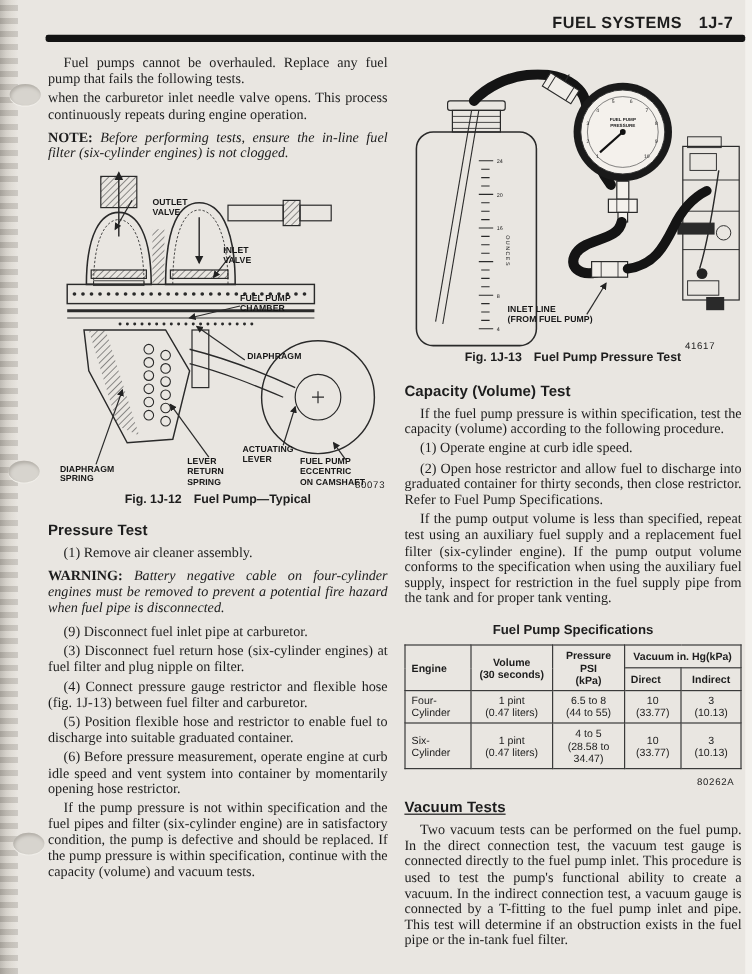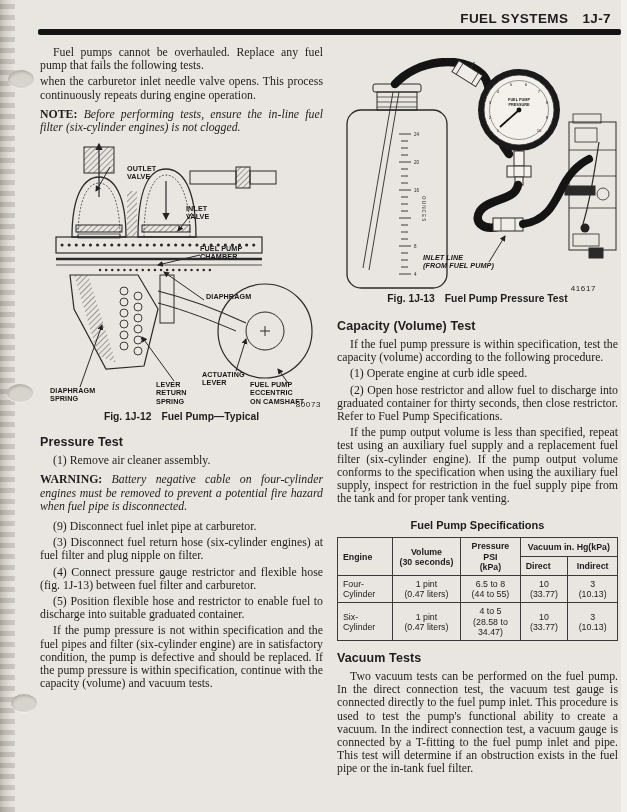--- a/index.html
+++ b/index.html
@@ -157,20 +157,21 @@
       <span>Fuel Pump—Typical</span>
     </div>
 
     <h3>Pressure Test</h3>
     <p class="body indent">(1) Remove air cleaner assembly.</p>
     <p class="warn"><b>WARNING:</b> <i>Battery negative cable on four-cylinder engines must be removed to prevent a potential fire hazard when fuel pipe is disconnected.</i></p>
     <p class="body indent">(9) Disconnect fuel inlet pipe at carburetor.</p>
     <p class="body indent">(3) Disconnect fuel return hose (six-cylinder engines) at fuel filter and plug nipple on filter.</p>
     <p class="body indent">(4) Connect pressure gauge restrictor and flexible hose (fig. 1J-13) between fuel filter and carburetor.</p>
     <p class="body indent">(5) Position flexible hose and restrictor to enable fuel to discharge into suitable graduated container.</p>
+    <p class="body indent">(6) Before pressure measurement, operate engine at curb idle speed and vent system into container by momentarily opening hose restrictor.</p>
     <p class="body indent">If the pump pressure is not within specification and the fuel pipes and filter (six-cylinder engine) are in satisfactory condition, the pump is defective and should be replaced. If the pump pressure is within specification, continue with the capacity (volume) and vacuum tests.</p>
   </div>
 
   <div class="col right">
     <div class="fig fig13">
       <svg width="281" height="235" viewBox="0 0 281 235">
         <g stroke="#2a2a2a" fill="none">
 
           <rect x="232" y="64" width="47" height="128" stroke-width="1"></rect>
           <line x1="232" y1="92" x2="279" y2="92" stroke-width=".8"></line>
@@ -234,21 +235,21 @@
         <text class="dn" x="153" y="61">2</text>
         <text class="dn" x="153" y="46">3</text>
         <text class="dn" x="161" y="35">4</text>
         <text class="dn" x="174" y="28">5</text>
         <text class="dn" x="189" y="28">6</text>
         <text class="dn" x="202" y="35">7</text>
         <text class="dn" x="210" y="46">8</text>
         <text class="dn" x="210" y="61">9</text>
         <text class="dn" x="202" y="74">10</text>
       </svg>
-      <div class="dlabel" style="left:86px;top:196px;font-style:italic;">INLET LINE
+      <div class="dlabel" style="left:86px;top:196px;">INLET LINE
 (FROM FUEL PUMP)</div>
       <div class="fignum" style="right:22px;top:206px;margin-top:20px;">41617</div>
     </div>
     <div class="caprow">
       <span>Fig. 1J-13</span>
       <span>Fuel Pump Pressure Test</span>
     </div>
 
     <h3 style="margin-top:12px;">Capacity (Volume) Test</h3>
     <p class="body indent">If the fuel pump pressure is within specification, test the capacity (volume) according to the following procedure.</p>
@@ -294,17 +295,18 @@
           <td>4 to 5
 (28.58 to
 34.47)</td>
           <td>10
 (33.77)</td>
           <td>3
 (10.13)</td>
         </tr>
       </tbody>
     </table>
-
-    <h3 style="">Vacuum Tests</h3>
+    <div class="tblnum">80262A</div>
+
+    <h3 style="text-decoration:underline;">Vacuum Tests</h3>
     <p class="body indent">Two vacuum tests can be performed on the fuel pump. In the direct connection test, the vacuum test gauge is connected directly to the fuel pump inlet. This procedure is used to test the pump's functional ability to create a vacuum. In the indirect connection test, a vacuum gauge is connected by a T-fitting to the fuel pump inlet and pipe. This test will determine if an obstruction exists in the fuel pipe or the in-tank fuel filter.</p>
   </div>
 </div>
 
 </body></html>

